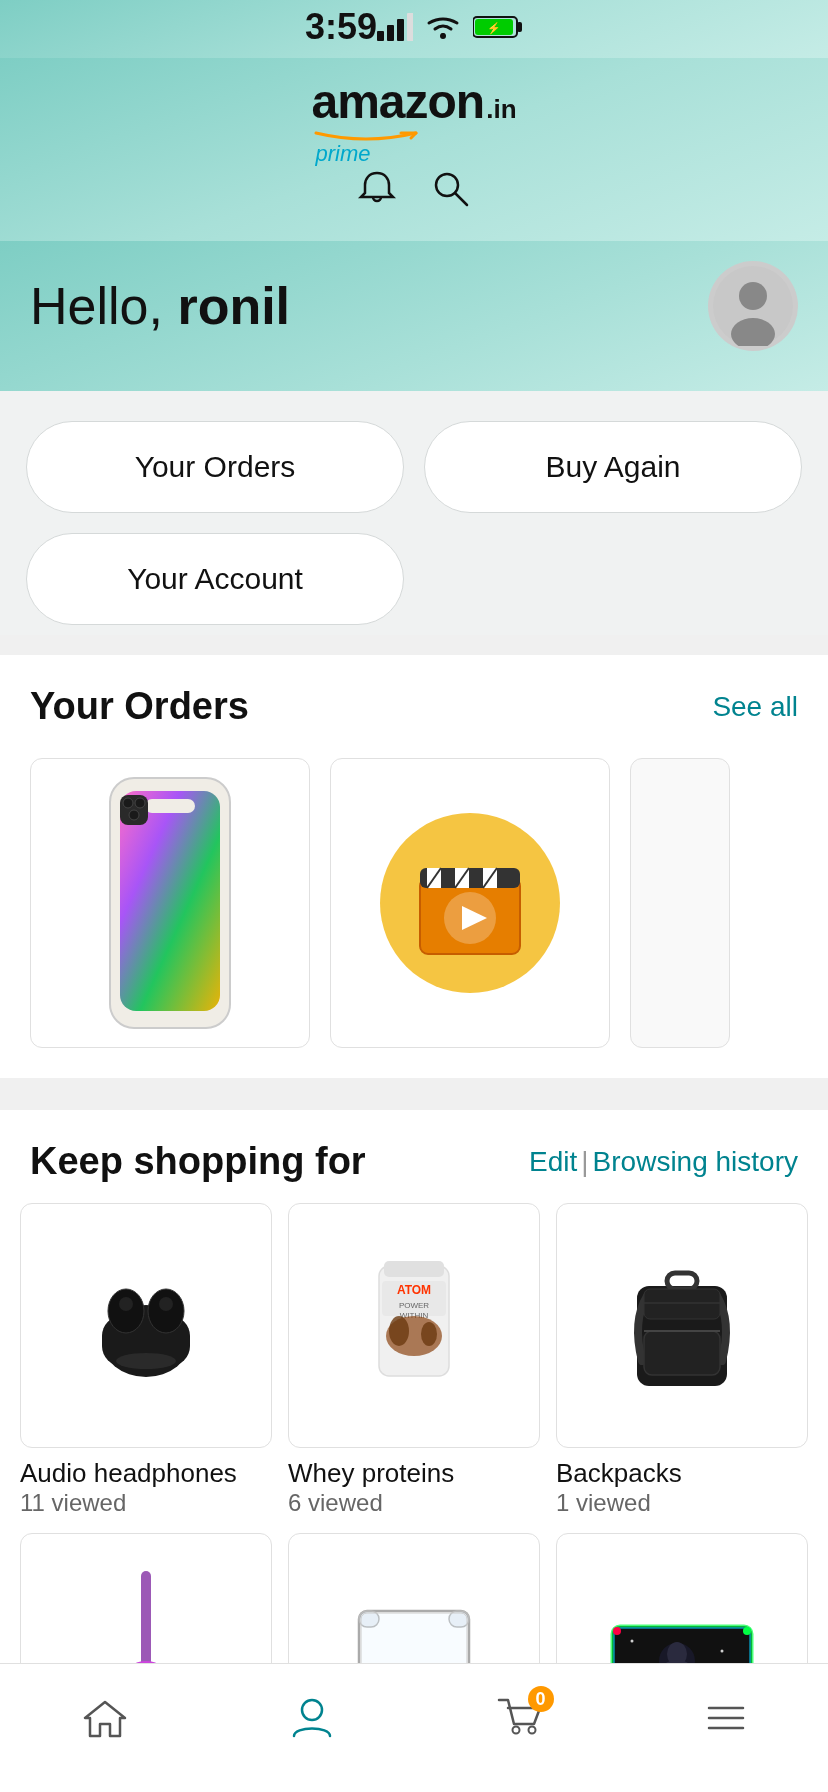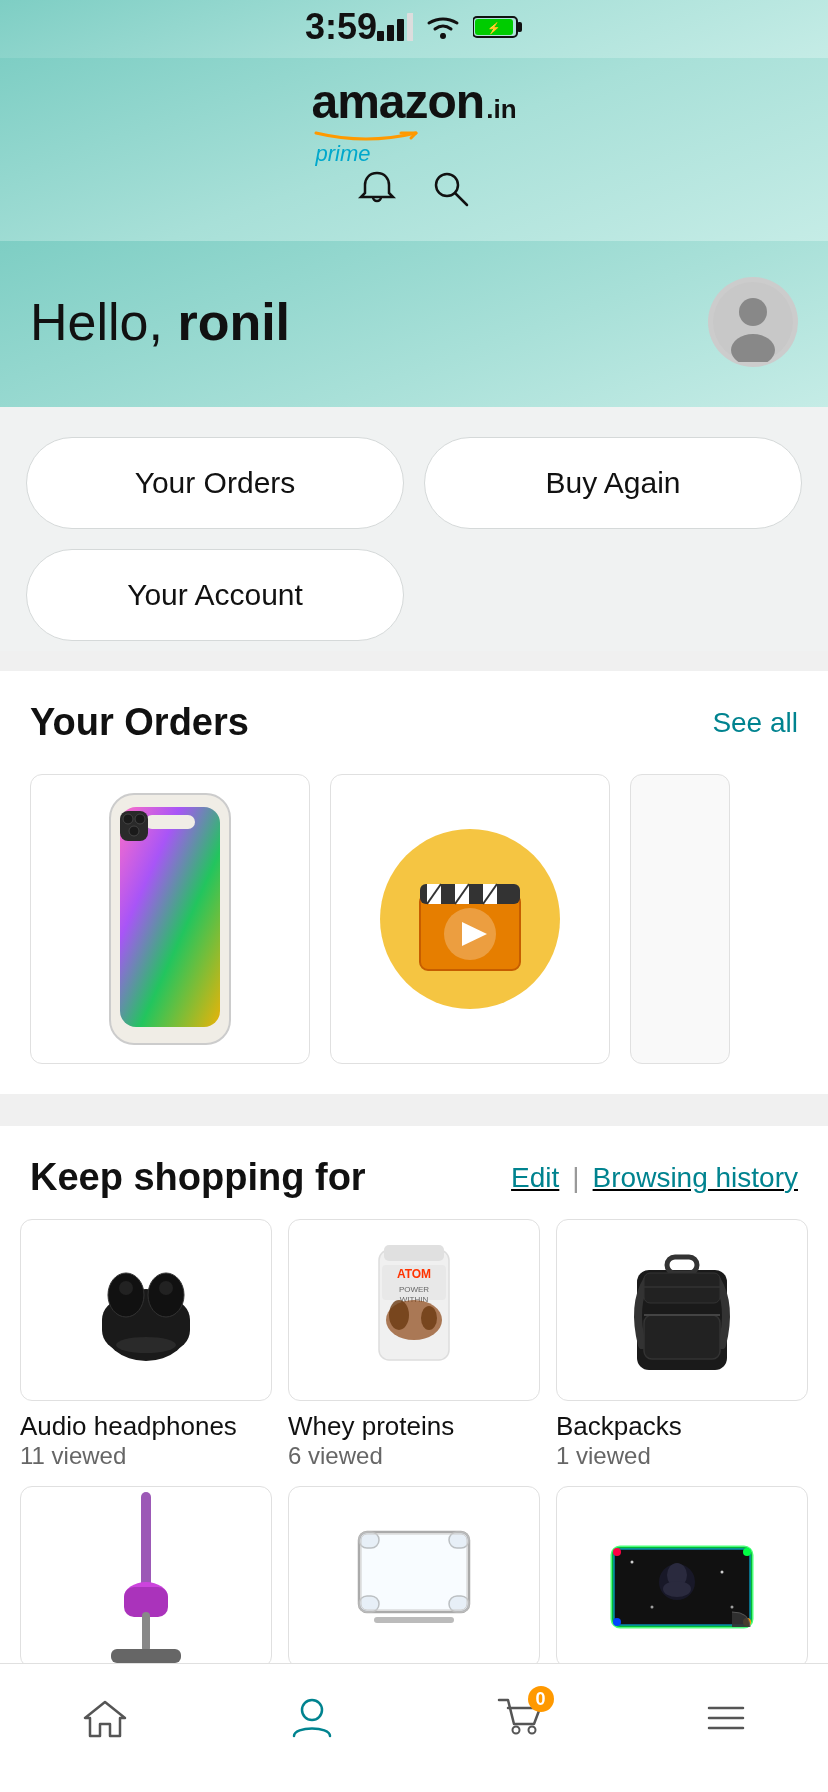--- a/index.html
+++ b/index.html
@@ -58,21 +58,21 @@
     }
     .header-icon {
       font-size: 42px;
       color: #111;
       cursor: pointer;
     }
 
     
     .greeting-section {
       background: linear-gradient(160deg, #7ecec4 0%, #a8e0d8 60%, #c5ece6 100%);
-      padding: 36px 30px 40px 30px;
+      padding: 20px 30px 40px 30px;
       display: flex;
       justify-content: space-between;
       align-items: center;
     }
     .avatar {
       width: 90px;
       height: 90px;
       border-radius: 50%;
       background: #ccc;
       display: flex;
@@ -165,23 +165,22 @@
       align-items: center;
       padding: 30px 30px 20px 30px;
     }
     .keep-shopping-title {
       font-size: 38px;
       font-weight: 700;
       color: #111;
     }
     .keep-shopping-links {
       display: flex;
-      gap: 13px;
-      align-items: center;
-      text-decoration: underline;
+      gap: 4px;
+      align-items: center;
     }
     .keep-link {
       font-size: 28px;
       color: #00838f;
       cursor: pointer;
     }
     .divider-pipe {
       font-size: 28px;
       color: #999;
     }
@@ -194,21 +193,21 @@
       padding: 0 20px 20px 20px;
     }
     .product-item {
       display: flex;
       flex-direction: column;
     }
     .product-image-box {
       background: white;
       border: 1.5px solid #e0e0e0;
       border-radius: 12px;
-      height: 182px;
+      height: 245px;
       display: flex;
       align-items: center;
       justify-content: center;
       overflow: hidden;
       margin-bottom: 10px;
     }
     .product-name {
       font-size: 26px;
       color: #111;
       font-weight: 400;

